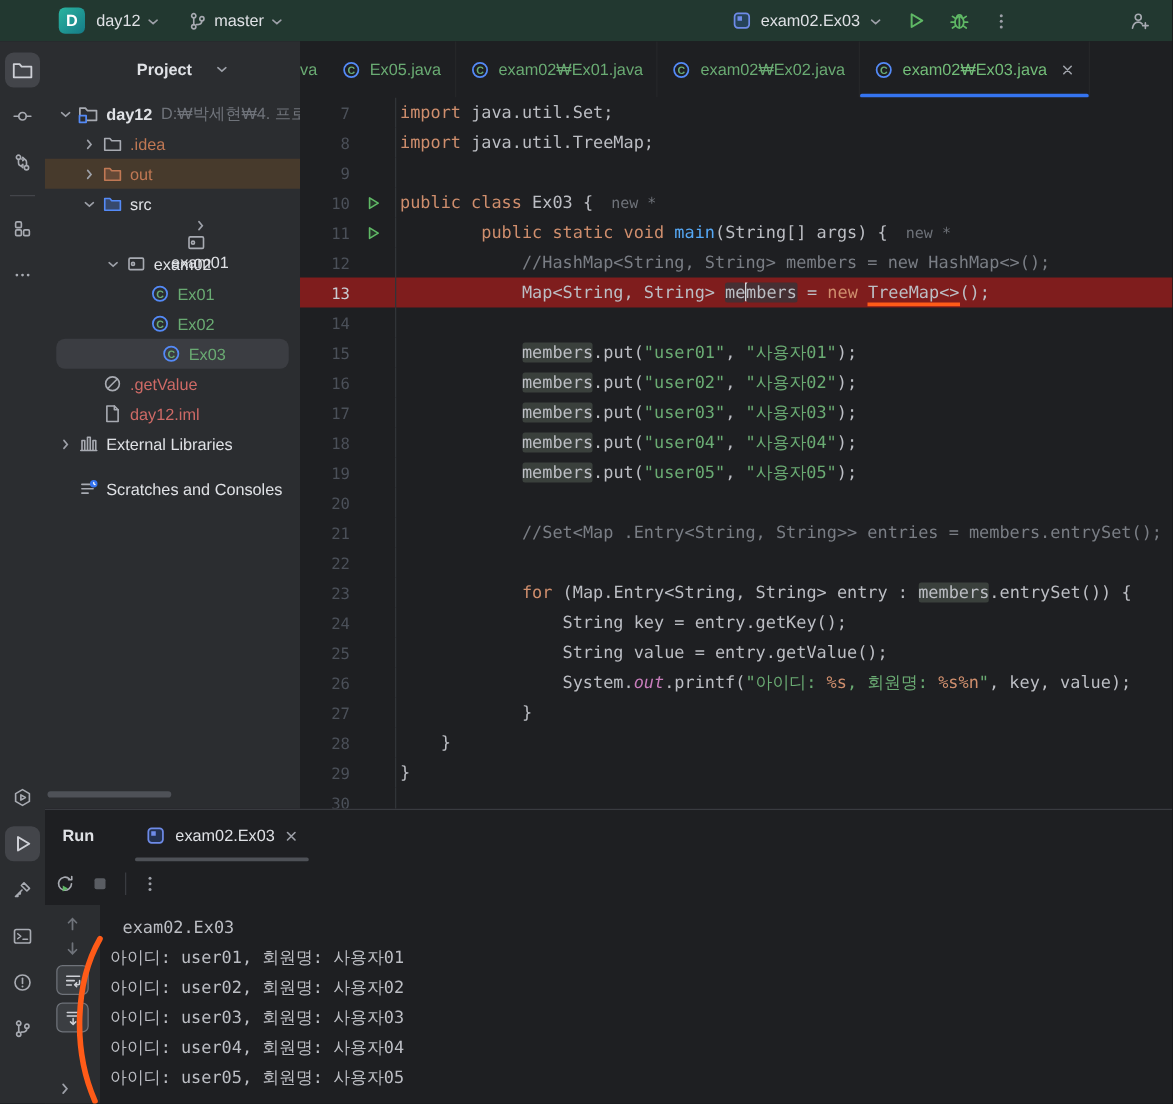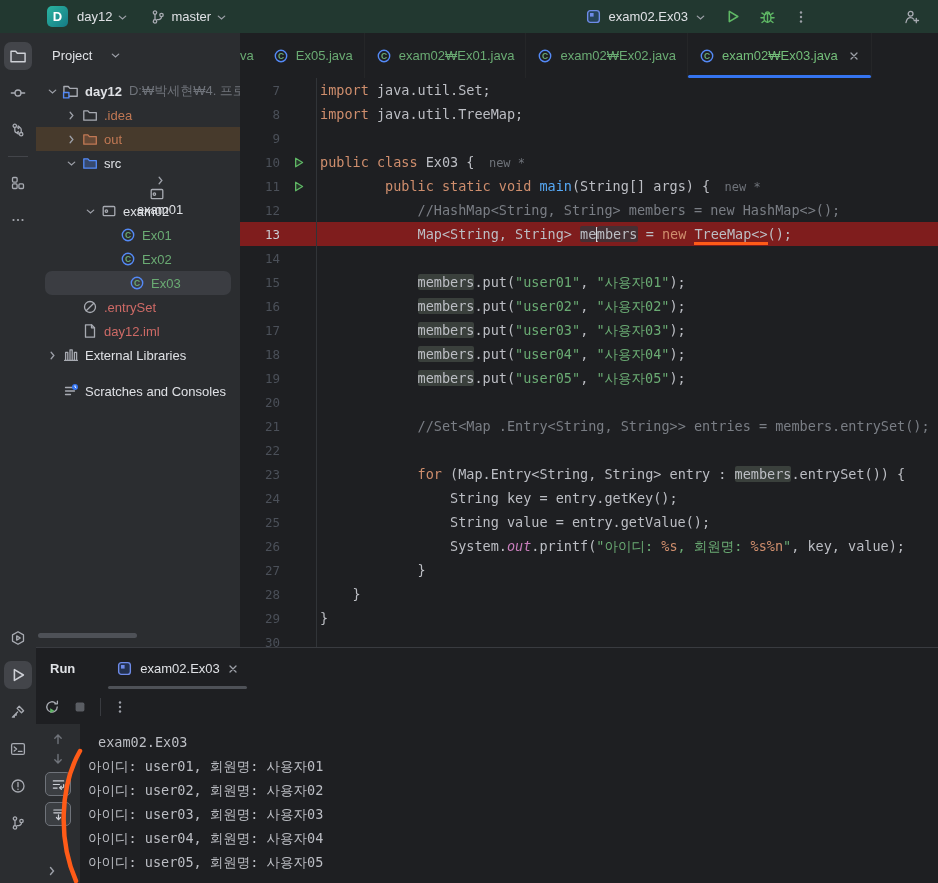--- a/index.html
+++ b/index.html
@@ -26,21 +26,21 @@
   .strip-top,.strip-bottom{display:flex;flex-direction:column;align-items:center;gap:9px;}
   .strip-top{margin-top:9px}
   .strip-bottom{margin-top:auto;margin-bottom:46px;}
   .sicon{width:28px;height:28px;border-radius:7px;display:flex;align-items:center;justify-content:center;}
   .sicon.active{background:#43454A;}
   .strip-div{width:20px;height:1px;background:#43454A;margin:3px 0;}
 
   
   .project{position:absolute;left:36px;top:33px;width:204px;height:614px;background:#2B2D30;overflow:hidden;}
   .proj-header{height:44px;display:flex;align-items:center;gap:18px;padding-left:16px;
-               color:#DFE1E5;font-weight:normal;font-size:13px;}
+               color:#DFE1E5;font-weight:bold;font-size:13px;justify-content:center;}
   .tree{padding-top:2px;}
   .trow{height:24px;display:flex;align-items:center;white-space:nowrap;font-size:13px;color:#DFE1E5;}
   .trow .chev{width:20px;display:flex;justify-content:center;flex:none;}
   .trow .ticon{width:17px;flex:none;margin-right:6px;}
   .trow.selected{background:#3B3D42;border-radius:7px;margin:0 9px;}
   .trow.rowexcluded{background:#473A2C;}
   .t-excluded{color:#C07854}
   .t-untracked{color:#CE6A66}
   .t-added{color:#6AAB73}
   .t-suffix{color:#6F737A;margin-left:7px;font-weight:normal;}
@@ -392,21 +392,21 @@
           <span class="t-added">Ex03</span>
         </div>
         <div class="trow" style="padding-left: 25px;">
           <span class="chev ico"></span>
           <span class="ticon ico">
             <svg width="16" height="16" viewBox="0 0 16 16" fill="none" stroke="#A8ABB2" stroke-width="1.3" stroke-linecap="round" stroke-linejoin="round">
               <circle cx="8" cy="8" r="5.5"></circle>
               <path d="M4.2 11.8l7.6-7.6"></path>
             </svg>
           </span>
-          <span class="t-untracked">.entrySet</span>
+          <span class="t-untracked">.getValue</span>
         </div>
         <div class="trow" style="padding-left: 25px;">
           <span class="chev ico"></span>
           <span class="ticon ico">
             <svg width="16" height="16" viewBox="0 0 16 16" fill="none" stroke="#A8ABB2" stroke-width="1.3" stroke-linecap="round" stroke-linejoin="round">
               <path d="M3.5 1.8h6l3 3v9.4h-9z"></path>
               <path d="M9.5 1.8v3h3"></path>
             </svg>
           </span>
           <span class="t-untracked">day12.iml</span>

